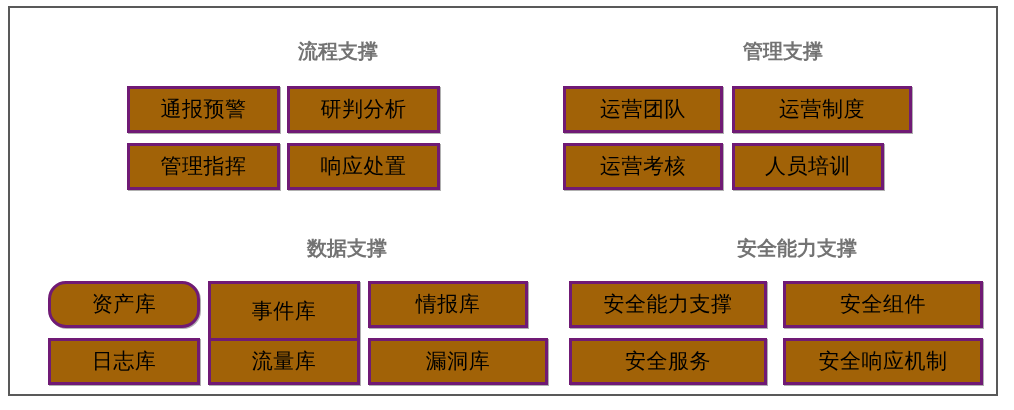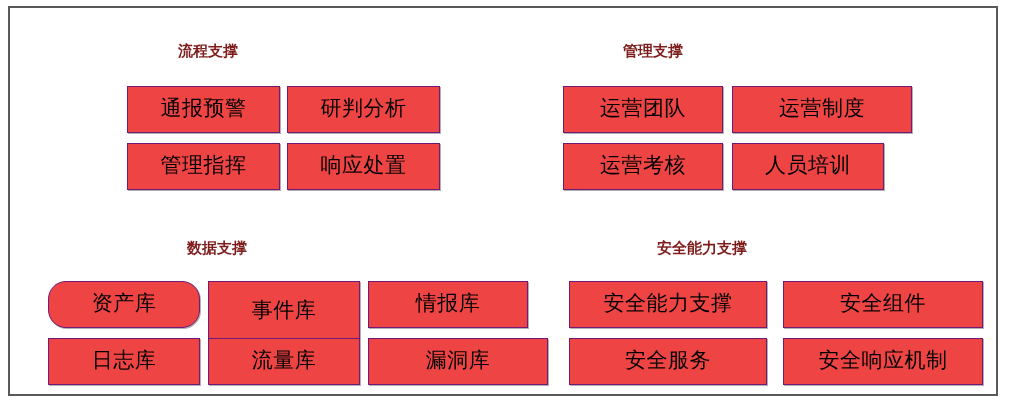--- a/index.html
+++ b/index.html
@@ -32,38 +32,38 @@
     box-sizing: border-box;
     background: #ffffff;
   }
 
   .quadrant {
     position: absolute;
   }
 
   .group-title {
     position: absolute;
-    text-align: left;
+    text-align: right;
     font-family: "Liberation Sans", "DejaVu Sans", sans-serif;
     font-weight: bold;
-    font-size: 15px;
+    font-size: 20px;
     line-height: 24px;
-    color: #7f1d1d;
+    color: #737373;
     white-space: nowrap;
   }
 
   .cell {
     position: absolute;
     box-sizing: border-box;
-    border: 1px solid #701a75;
-    background: #ef4444;
+    border: 3px solid #701a75;
+    background: #a16207;
     display: flex;
     align-items: center;
     justify-content: center;
-    font-family: Liberation Mono, monospace;
+    font-family: Liberation Serif, serif;
     font-size: 21px;
     line-height: 1;
     color: #000000;
     white-space: nowrap;
     letter-spacing: 0.5px;
     box-shadow: 1px 1px 0 0 #b0b0b0;
   }
 
   
 

